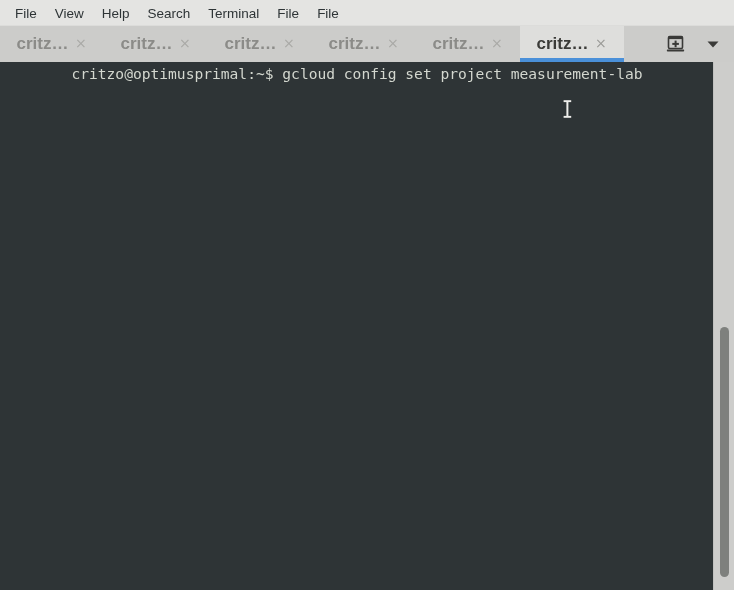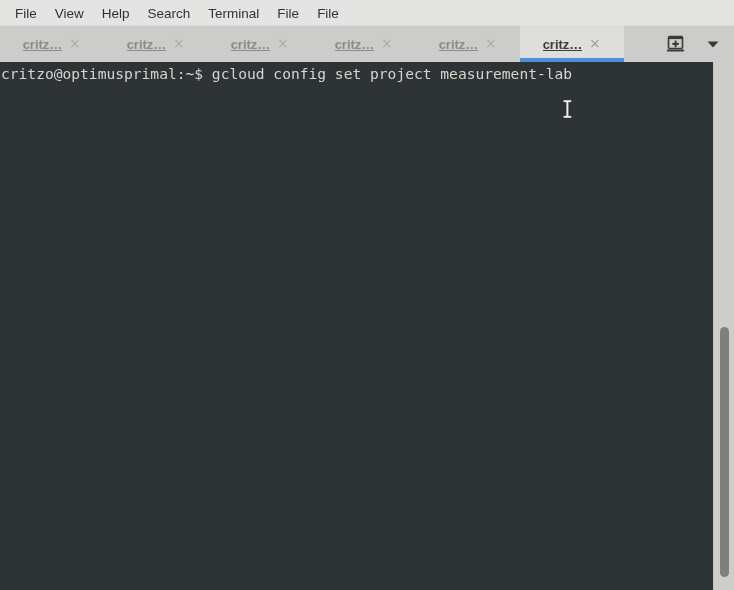--- a/index.html
+++ b/index.html
@@ -64,26 +64,25 @@
     width: 104px;
     flex: 0 0 104px;
     display: flex;
     align-items: center;
     justify-content: center;
     gap: 6px;
     box-sizing: border-box;
     cursor: default;
   }
   .tab .tab-label {
-    font-size: 13px;
+    font-size: 17px;
     font-weight: bold;
     color: #8b8b88;
     white-space: nowrap;
     overflow: hidden;
-    text-decoration: underline;
   }
   .tab .tab-close {
     font-size: 14px;
     line-height: 10px;
     color: #a9a9a6;
     width: 13px;
     height: 13px;
     text-align: center;
     font-family: "DejaVu Sans", sans-serif;
     cursor: default;
@@ -132,20 +131,21 @@
   }
   .tablist-button svg { display: block; }
 
   
   .terminal-area {
     position: relative;
     flex: 1 1 auto;
     display: flex;
     background: #2e3436;
     min-height: 0;
+    text-align: center;
   }
   .terminal-screen {
     flex: 1 1 auto;
     position: relative;
     padding: 2px 0 0 1px;
     box-sizing: border-box;
     overflow: hidden;
   }
   .term-line {
     font-family: "DejaVu Sans Mono", "Liberation Mono", monospace;

